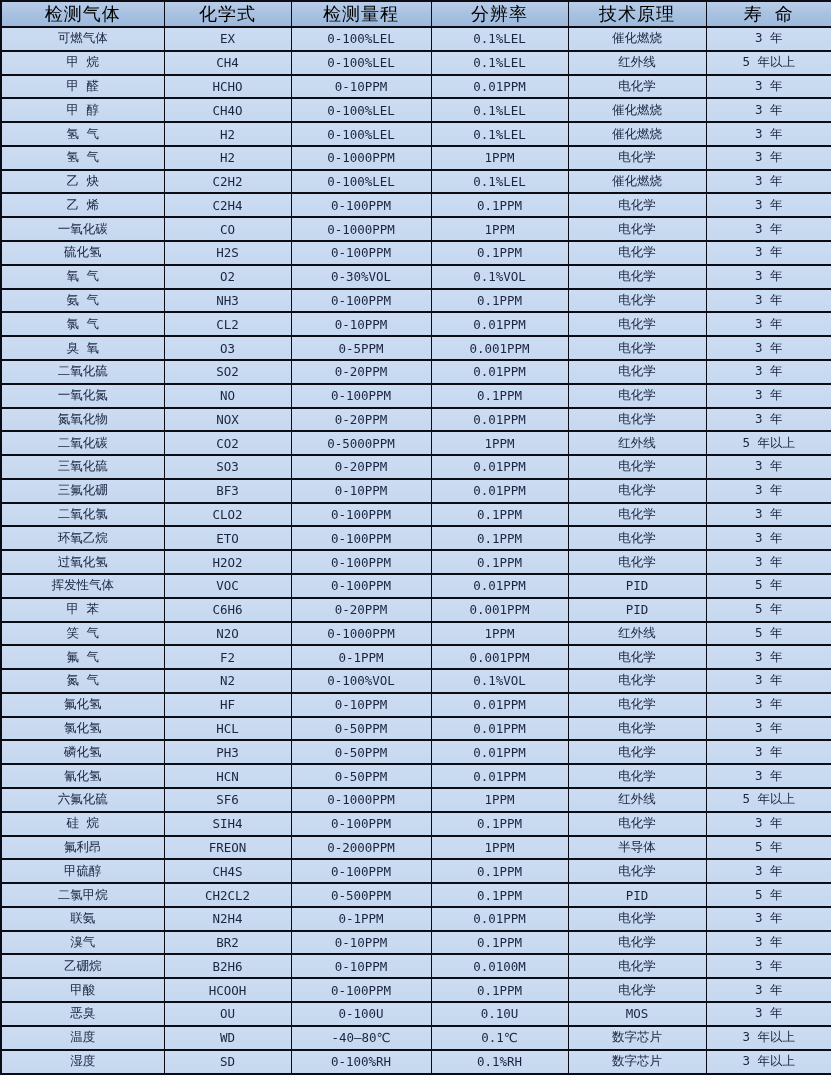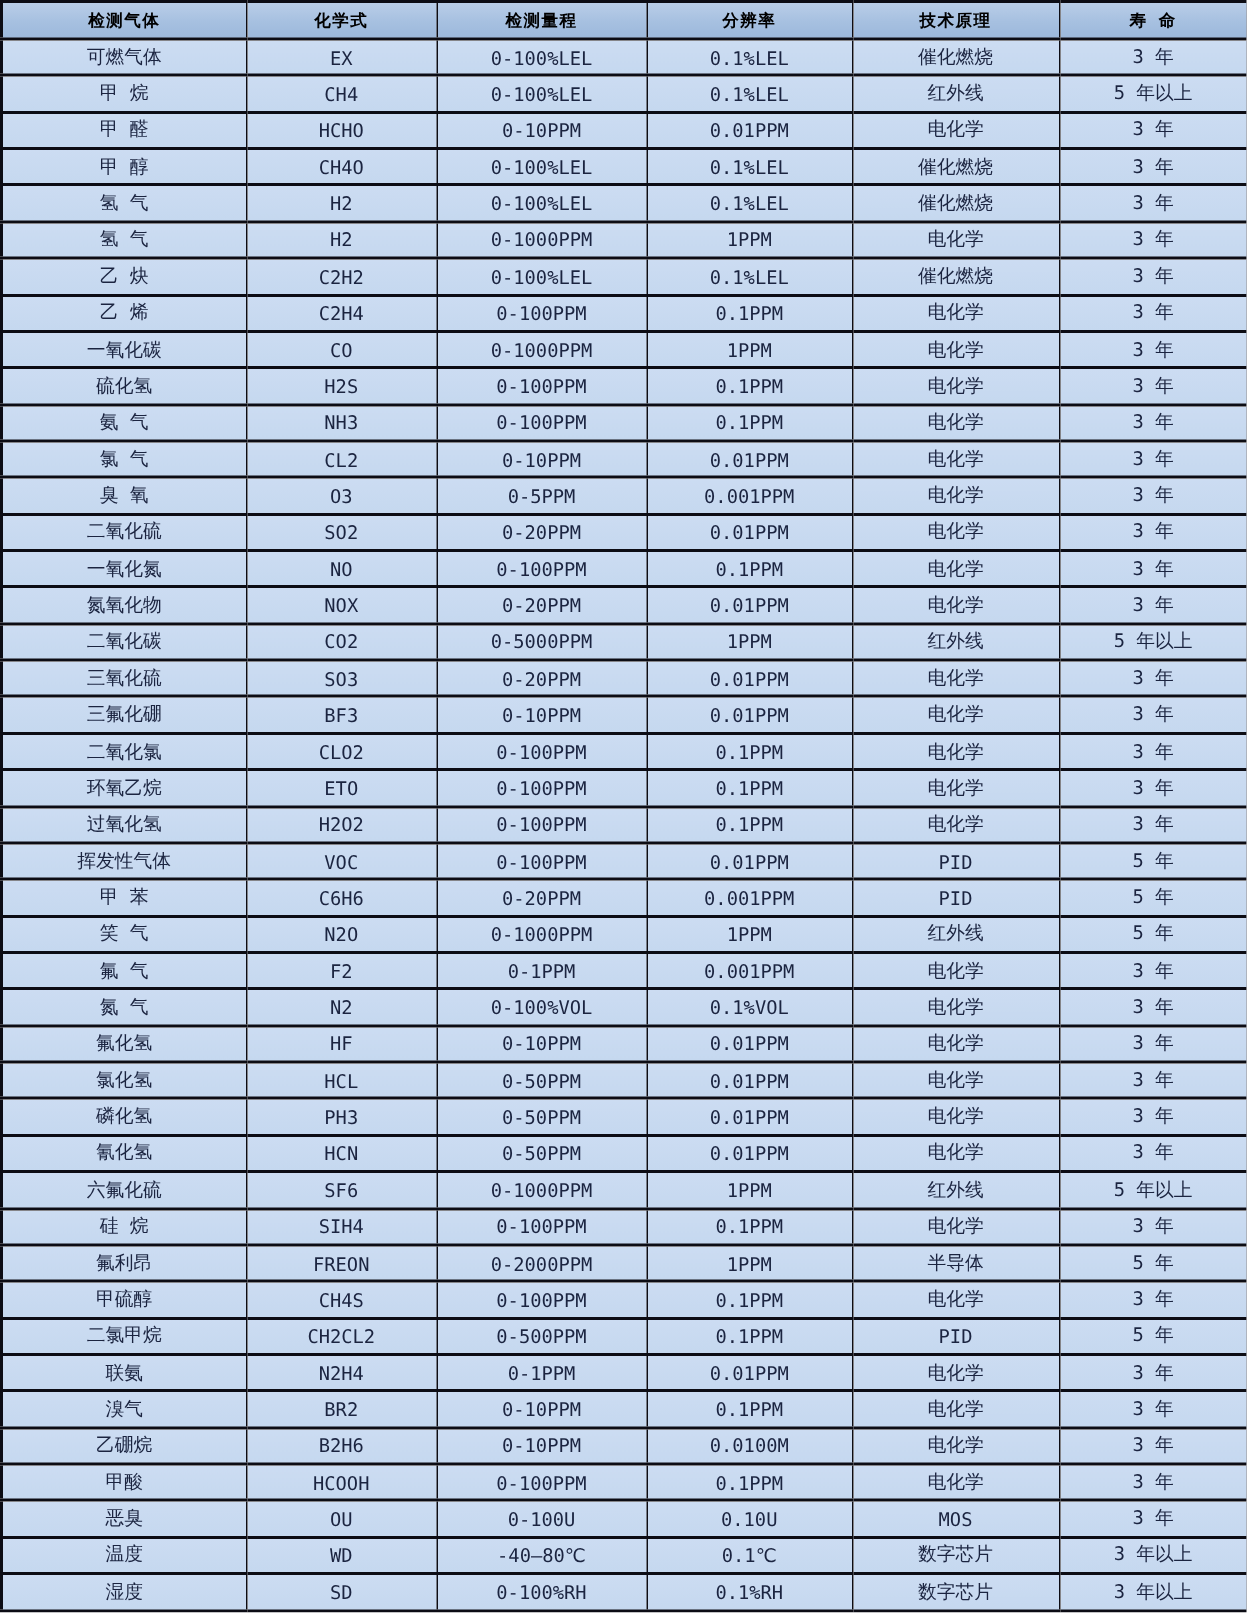--- a/index.html
+++ b/index.html
@@ -25,22 +25,22 @@
     border-bottom-width: 2px;
     text-align: center;
     vertical-align: middle;
     padding: 0 2px;
     overflow: hidden;
     white-space: nowrap;
   }
   table.spec thead th {
     background: linear-gradient(to bottom, #b9cde8 0%, #a6c0e0 55%, #9db9dc 100%);
     color: #000000;
-    font-size: 11px;
-    font-weight: bold;
+    font-size: 18px;
+    font-weight: normal;
     height: 23px;
     letter-spacing: 1px;
   }
   table.spec tbody td {
     background: linear-gradient(to bottom, #ccdcf2 0%, #c5d8ef 100%);
     color: #1b2440;
     font-size: 12.5px;
     font-weight: normal;
   }
 </style>
@@ -141,20 +141,28 @@
       </tr>
       <tr>
         <td>硫化氢</td>
         <td>H2S</td>
         <td>0-100PPM</td>
         <td>0.1PPM</td>
         <td>电化学</td>
         <td>3 年</td>
       </tr>
       <tr>
+        <td>氧 气</td>
+        <td>O2</td>
+        <td>0-30%VOL</td>
+        <td>0.1%VOL</td>
+        <td>电化学</td>
+        <td>3 年</td>
+      </tr>
+      <tr>
         <td>氨 气</td>
         <td>NH3</td>
         <td>0-100PPM</td>
         <td>0.1PPM</td>
         <td>电化学</td>
         <td>3 年</td>
       </tr>
       <tr>
         <td>氯 气</td>
         <td>CL2</td>

